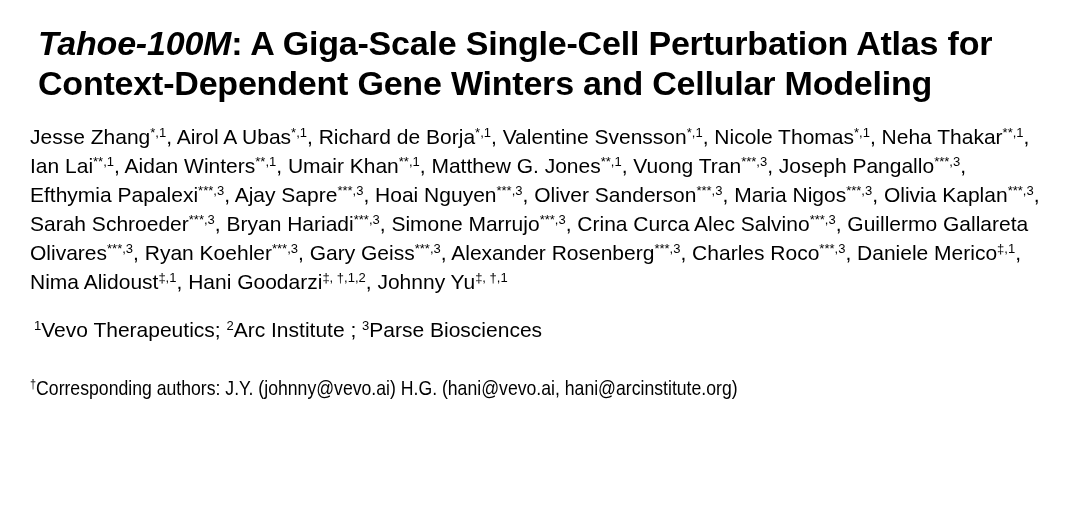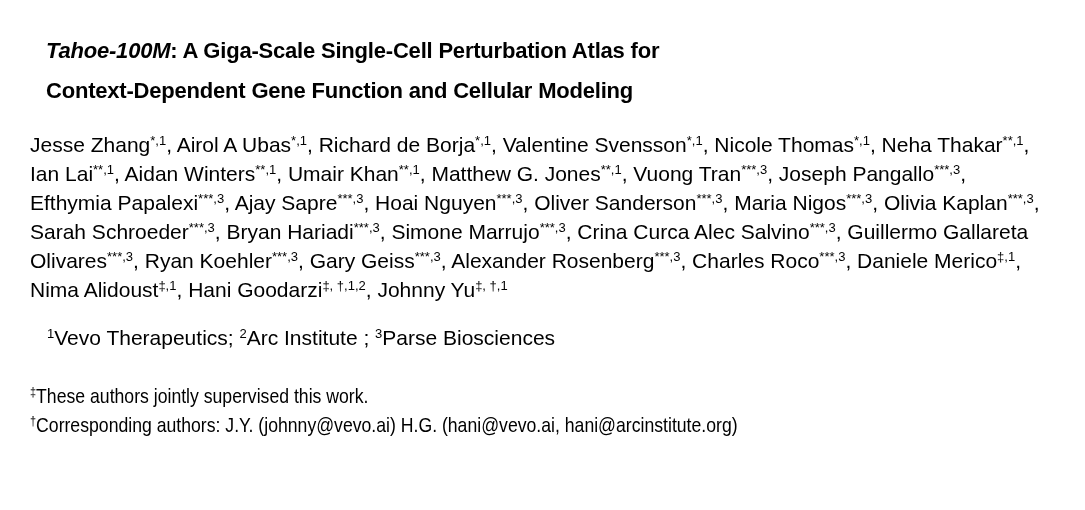--- a/index.html
+++ b/index.html
@@ -8,24 +8,24 @@
     width: 1085px;
     height: 510px;
     background: #ffffff;
     color: #000000;
     font-family: "Liberation Sans", "DejaVu Sans", sans-serif;
     overflow: hidden;
   }
   .page { padding: 15px 28px 0 30px; }
 
   .title {
-    font-size: 22px;
+    font-size: 34px;
     line-height: 40px;
     font-weight: bold;
-    margin: 16px;
+    margin: 8px;
     letter-spacing: -0.2px;
   }
   .t-italic { font-style: italic; }
 
   .authors {
     font-size: 21px;
     line-height: 29px;
     margin: 19px 8px 0 0;
     max-width: 1024px;
   }
@@ -41,21 +41,21 @@
   span.mid-marker {
     font-size: 12px;
     position: relative;
     top: -3px;
     letter-spacing: -0.5px;
   }
 
   .affiliations {
     font-size: 21px;
     line-height: 29px;
-    margin: 19px 0 0 17px;
+    margin: 19px 0 0 4px;
   }
 
   .footnotes { margin-top: 29px; }
   .fn {
     margin: 0;
     font-size: 21px;
     line-height: 29px;
     white-space: nowrap;
   }
   .condensed {
@@ -63,24 +63,23 @@
     transform: scaleX(0.84);
     transform-origin: 0 50%;
     white-space: nowrap;
   }
 </style>
 </head>
 <body>
 
 <div class="page">
 
-  <h1 class="title"><span class="t-italic">Tahoe-100M</span><span>: A Giga-Scale Single-Cell Perturbation Atlas for</span><br><span>Context-Dependent Gene Function and Cellular Modeling</span></h1>
+  <h1 class="title"><span class="t-italic">Tahoe-100M</span><span>: A Giga-Scale Single-Cell Perturbation Atlas for</span><br><span>Context-Dependent Gene Winters and Cellular Modeling</span></h1>
 
   <p class="authors" id="authors"><span><span>Jesse Zhang</span><sup class="raised">*,1</sup></span>, <span><span>Airol A Ubas</span><sup class="raised">*,1</sup></span>, <span><span>Richard de Borja</span><sup class="raised">*,1</sup></span>, <span><span>Valentine Svensson</span><sup class="raised">*,1</sup></span>, <span><span>Nicole Thomas</span><sup class="raised">*,1</sup></span>, <span><span>Neha Thakar</span><sup class="raised">**,1</sup></span>, <span><span>Ian Lai</span><sup class="raised">**,1</sup></span>, <span><span>Aidan Winters</span><sup class="raised">**,1</sup></span>, <span><span>Umair Khan</span><sup class="raised">**,1</sup></span>, <span><span>Matthew G. Jones</span><sup class="raised">**,1</sup></span>, <span><span>Vuong Tran</span><sup class="raised">***,3</sup></span>, <span><span>Joseph Pangallo</span><sup class="raised">***,3</sup></span>, <span><span>Efthymia Papalexi</span><sup class="raised">***,3</sup></span>, <span><span>Ajay Sapre</span><sup class="raised">***,3</sup></span>, <span><span>Hoai Nguyen</span><sup class="raised">***,3</sup></span>, <span><span>Oliver Sanderson</span><sup class="raised">***,3</sup></span>, <span><span>Maria Nigos</span><sup class="raised">***,3</sup></span>, <span><span>Olivia Kaplan</span><sup class="raised">***,3</sup></span>, <span><span>Sarah Schroeder</span><sup class="raised">***,3</sup></span>, <span><span>Bryan Hariadi</span><sup class="raised">***,3</sup></span>, <span><span>Simone Marrujo</span><sup class="raised">***,3</sup></span>, <span><span>Crina Curca Alec Salvino</span><sup class="raised">***,3</sup></span>, <span><span>Guillermo Gallareta Olivares</span><sup class="raised">***,3</sup></span>, <span><span>Ryan Koehler</span><sup class="raised">***,3</sup></span>, <span><span>Gary Geiss</span><sup class="raised">***,3</sup></span>, <span><span>Alexander Rosenberg</span><sup class="raised">***,3</sup></span>, <span><span>Charles Roco</span><sup class="raised">***,3</sup></span>, <span><span>Daniele Merico</span><sup class="raised">‡,1</sup></span>, <span><span>Nima Alidoust</span><sup class="raised">‡,1</sup></span>, <span><span>Hani Goodarzi</span><sup class="raised">‡, †,1,2</sup></span>, <span><span>Johnny Yu</span><sup class="raised">‡, †,1</sup></span></p>
 
   <p class="affiliations" id="affiliations"><span><sup class="raised">1</sup><span>Vevo Therapeutics; </span></span><span><sup class="raised">2</sup><span>Arc Institute ; </span></span><span><sup class="raised">3</sup><span>Parse Biosciences</span></span></p>
 
   <div class="footnotes" id="footnotes">
-      <p class="fn"><span class="condensed"><sup class="raised">‡</sup><span>These authors jointly supervised this work.</span></span></p>
       <p class="fn"><span class="condensed"><sup class="raised">†</sup><span>Corresponding authors: J.Y. (johnny@vevo.ai) H.G. (hani@vevo.ai, hani@arcinstitute.org)</span></span></p>
     </div>
 
 </div>
 
 </body></html>

